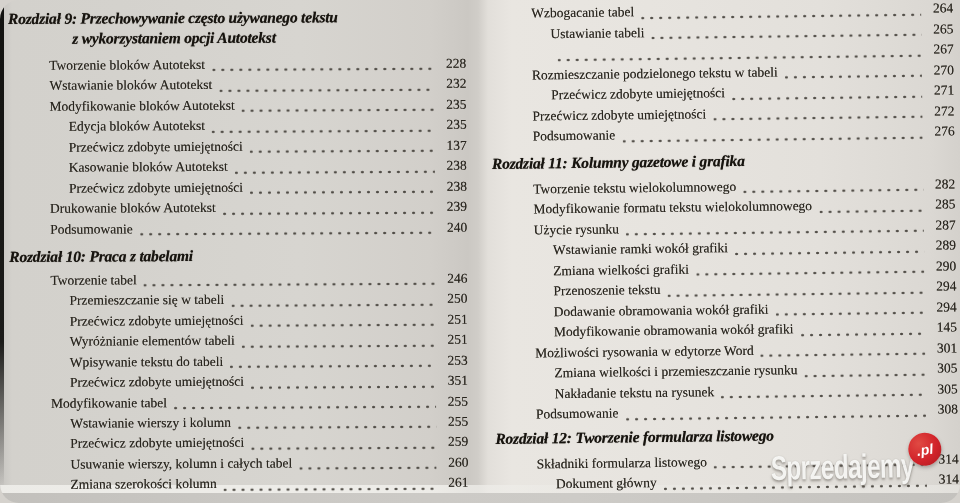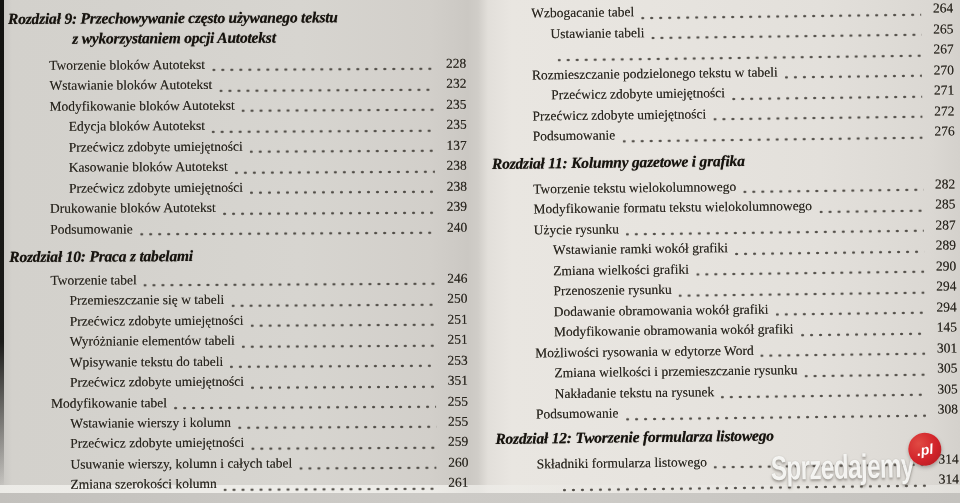--- a/index.html
+++ b/index.html
@@ -5,20 +5,21 @@
   html,body{margin:0;padding:0;}
   body{width:960px;height:503px;overflow:hidden;background:#d5d2cd;}
 
   .scan{
     position:relative;width:960px;height:503px;overflow:hidden;
     background:linear-gradient(90deg,
       #c6c4c0 0px,#d3d1cc 12px,#d4d2cd 120px,#d7d5d0 300px,#d2cfca 430px,
       #cbc8c3 468px,#d0cdc8 478px,#e2dfda 488px,#e9e6e1 512px,#e7e4df 650px,
       #e3e0db 820px,#dbd8d3 930px,#d4d1cc 960px);
     font-family:"Liberation Serif", serif;
+    border-radius:19px;
   }
 
   
   .surface{position:absolute;left:0;bottom:0;width:100%;height:10px;z-index:1;
     background:linear-gradient(90deg,#c2c0bc,#cbc9c5 30%,#cdcbc7 60%,#c4c2be);}
   .page-bottom-edge{position:absolute;left:0;bottom:10px;width:100%;height:8px;z-index:1;
     background:linear-gradient(90deg,rgba(238,237,233,.95) 0%,rgba(240,239,235,.9) 45%,rgba(238,237,233,.35) 60%,rgba(238,237,233,.55) 100%);}
   
   .spine{position:absolute;left:0;top:0;width:4px;height:488px;z-index:1;
     background:linear-gradient(180deg,#121210 0%,#1b1b19 70%,rgba(27,27,25,0) 100%);}
@@ -277,21 +278,21 @@
     <span class="pagenum">289</span>
   </div>
 
   <div class="row indent-2">
     <span class="label">Zmiana wielkości grafiki</span>
     <span class="leader"></span>
     <span class="pagenum">290</span>
   </div>
 
   <div class="row indent-2">
-    <span class="label">Przenoszenie rysunku</span>
+    <span class="label">Przenoszenie tekstu</span>
     <span class="leader"></span>
     <span class="pagenum">294</span>
   </div>
 
   <div class="row indent-2">
     <span class="label">Dodawanie obramowania wokół grafiki</span>
     <span class="leader"></span>
     <span class="pagenum">294</span>
   </div>
 
@@ -331,20 +332,21 @@
 
   </div>
 
   <div class="row indent-1">
     <span class="label">Składniki formularza listowego</span>
     <span class="leader"></span>
     <span class="pagenum">314</span>
   </div>
 
   <div class="row indent-2">
+    <span class="label">Dokument główny</span>
     <span class="leader"></span>
     <span class="pagenum">314</span>
   </div>
 </div>
     </div>
 
   <div class="watermark">
     <span class="wm-text">Sprzedajemy</span>
     <span class="wm-badge" style="background: radial-gradient(circle at 35% 30%, rgb(224, 74, 67), rgb(210, 35, 42) 55%, rgb(171, 26, 32));">
       <span>.pl</span>

